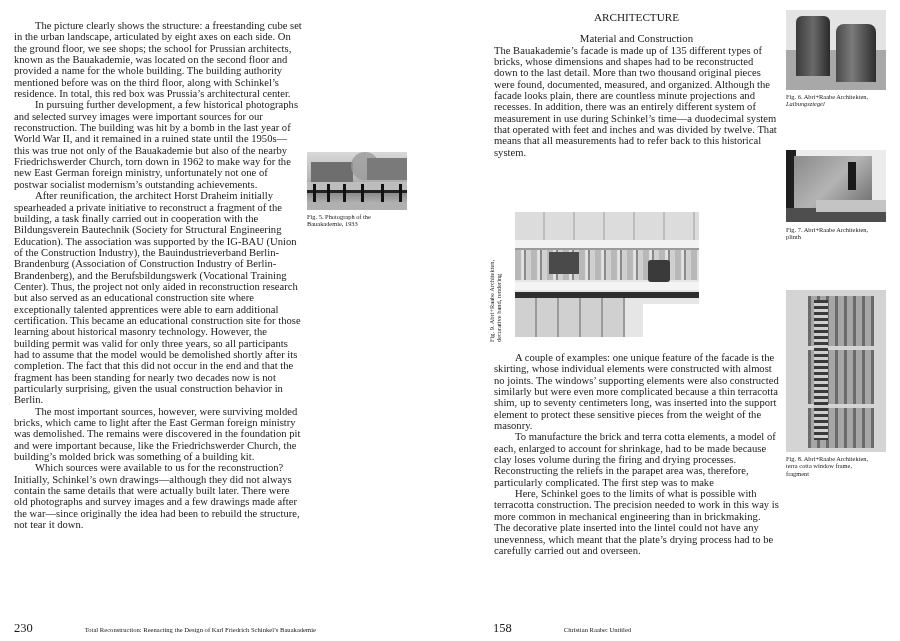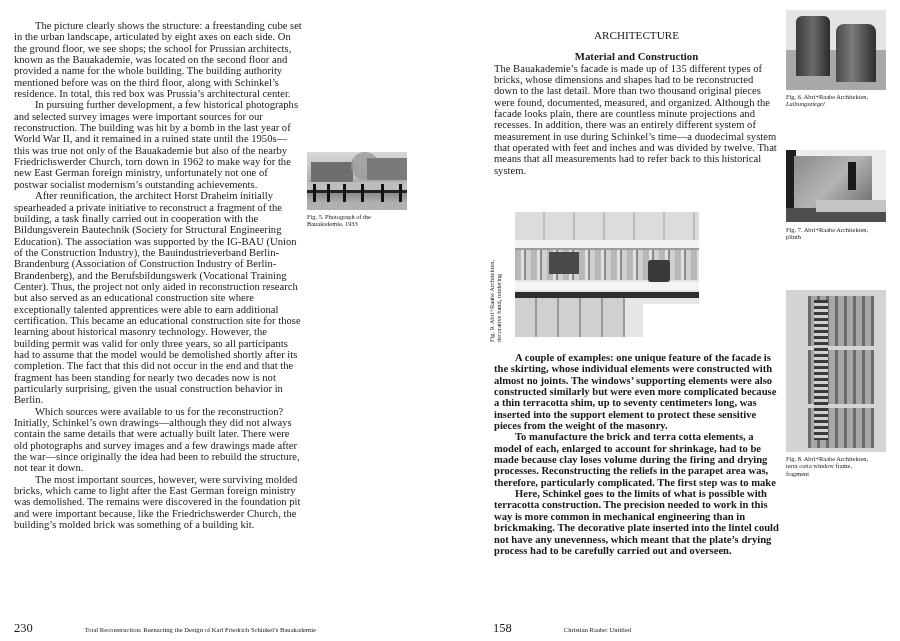--- a/index.html
+++ b/index.html
@@ -6,25 +6,25 @@
   body { width: 900px; height: 641px; position: relative; overflow: hidden;
          font-family: "Liberation Serif", "DejaVu Serif", serif; color: #1a1a1a; }
   .page { position: absolute; top: 0; height: 641px; }
   .page-left { left: 0; width: 450px; }
   .page-right { left: 450px; width: 450px; }
 
   .col { position: absolute; font-size: 10.6px; line-height: 11.35px; }
   .col p { margin: 0; text-indent: 0; }
   .col p.ind { text-indent: 21px; }
   .left-col { left: 14px; top: 20px; width: 288px; }
-  .right-col { left: 494px; top: 12px; width: 285px; margin-top: 18px; }
-  .right-col-2 { left: 494px; top: 352px; width: 285px; font-weight: bold; }
+  .right-col { left: 494px; top: 12px; width: 285px; }
+  .right-col-2 { left: 494px; top: 352px; width: 285px; }
 
   .heading { text-align: center; margin: 0; font-weight: normal; font-size: 11.2px; }
-  .subhead { text-align: center; margin: 10px 0 0 0; font-weight: bold; font-size: 10.8px; }
+  .subhead { text-align: center; margin: 10px 0 0 0; font-weight: normal; font-size: 10.8px; }
   .fig-img { position: absolute; overflow: hidden; }
   .caption { position: absolute; font-size: 6.4px; line-height: 7.4px; color: #222; }
   .caption i { font-style: italic; }
 
   
   .fig5 { left: 307px; top: 152px; width: 100px; height: 58px; background: linear-gradient(#d8d8d8, #b8b8b8 45%, #8a8a8a 70%, #c8c8c8); }
   .fig5 .bldg { position: absolute; left: 4px; top: 10px; width: 42px; height: 20px; background: #6e6e6e; }
   .fig5 .bldg2 { position: absolute; left: 60px; top: 6px; width: 40px; height: 22px; background: #7a7a7a; }
   .fig5 .tree { position: absolute; left: 44px; top: 0; width: 28px; height: 28px; border-radius: 50%; background: #9a9a9a; opacity: .8; }
   .fig5 .water { position: absolute; left: 0; top: 30px; width: 100px; height: 8px; background: #bdbdbd; }
@@ -68,22 +68,22 @@
 </head>
 <body>
 
 <div class="page page-left"></div>
 <div class="page page-right"></div>
 
 <div class="col left-col">
   <p class="ind">The picture clearly shows the structure: a freestanding cube set in the urban landscape, articulated by eight axes on each side. On the ground floor, we see shops; the school for Prussian architects, known as the Bauakademie, was located on the second floor and provided a name for the whole building. The building authority mentioned before was on the third floor, along with Schinkel’s residence. In total, this red box was Prussia’s architectural center.</p>
   <p class="ind">In pursuing further development, a few historical photographs and selected survey images were important sources for our reconstruction. The building was hit by a bomb in the last year of World War II, and it remained in a ruined state until the 1950s—this was true not only of the Bauakademie but also of the nearby Friedrichswerder Church, torn down in 1962 to make way for the new East German foreign ministry, unfortunately not one of postwar socialist modernism’s outstanding achievements.</p>
   <p class="ind">After reunification, the architect Horst Draheim initially spearheaded a private initiative to reconstruct a fragment of the building, a task finally carried out in cooperation with the Bildungsverein Bautechnik (Society for Structural Engineering Education). The association was supported by the IG-BAU (Union of the Construction Industry), the Bauindustrieverband Berlin-Brandenburg (Association of Construction Industry of Berlin-Brandenberg), and the Berufsbildungswerk (Vocational Training Center). Thus, the project not only aided in reconstruction research but also served as an educational construction site where exceptionally talented apprentices were able to earn additional certification. This became an educational construction site for those learning about historical masonry technology. However, the building permit was valid for only three years, so all participants had to assume that the model would be demolished shortly after its completion. The fact that this did not occur in the end and that the fragment has been standing for nearly two decades now is not particularly surprising, given the usual construction behavior in Berlin.</p>
+  <p class="ind">The most important sources, however, were surviving molded bricks, which came to light after the East German foreign ministry was demolished. The remains were discovered in the foundation pit and were important because, like the Friedrichswerder Church, the building’s molded brick was something of a building kit.</p>
   <p class="ind">Which sources were available to us for the reconstruction? Initially, Schinkel’s own drawings—although they did not always contain the same details that were actually built later. There were old photographs and survey images and a few drawings made after the war—since originally the idea had been to rebuild the structure, not tear it down.</p>
-  <p class="ind">The most important sources, however, were surviving molded bricks, which came to light after the East German foreign ministry was demolished. The remains were discovered in the foundation pit and were important because, like the Friedrichswerder Church, the building’s molded brick was something of a building kit.</p>
 </div>
 
 <div class="fig-img fig5">
   <div class="bldg"></div>
     <div class="tree"></div>
     <div class="bldg2"></div>
   <div class="water"></div>
     <div class="rail"></div>
   <div class="post" style="left:6px"></div>
     <div class="post" style="left:20px"></div>

